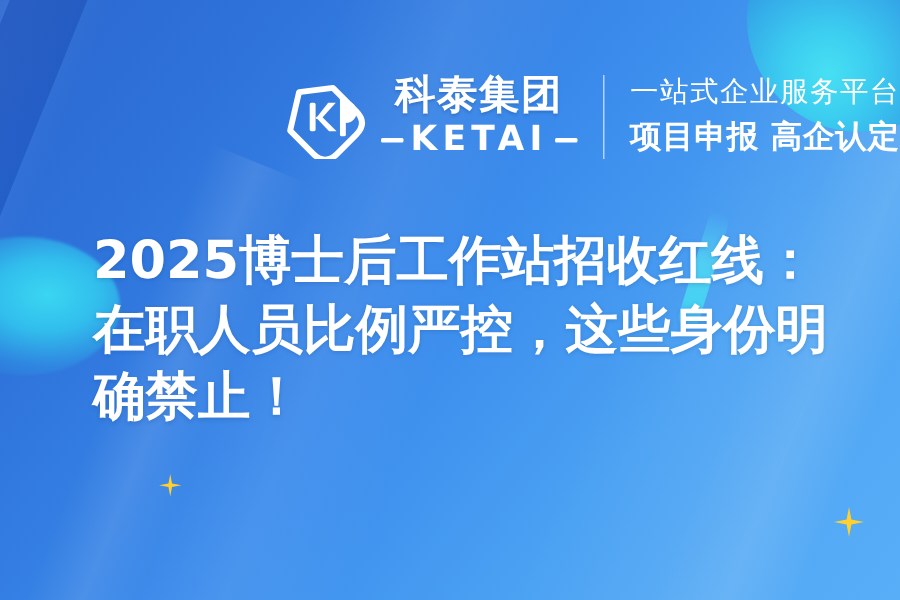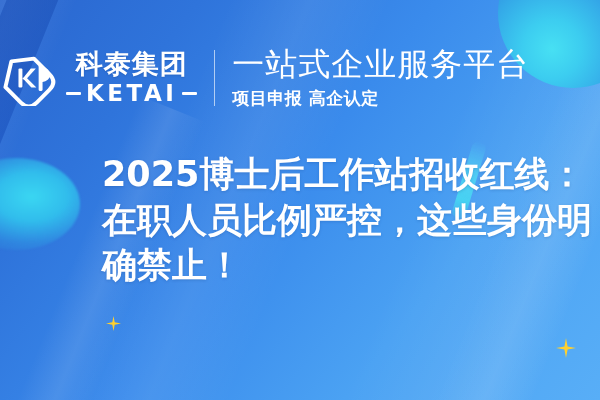--- a/index.html
+++ b/index.html
@@ -104,21 +104,21 @@
   #sparkle-small { left: 106px; top: 316px; width: 15px; height: 15px; }
   #sparkle-large { left: 556px; top: 338px; width: 20px; height: 20px; }
 
   
   #logo-row {
     position: absolute;
     left: 0; top: 40px;
     width: 600px; height: 75px;
     display: flex;
     align-items: center;
-    justify-content: flex-start;
+    justify-content: flex-end;
     gap: 0;
   }
 
   #brand-mark {
     display: flex;
     align-items: center;
     gap: 10px;
   }
 
   #logo-badge { width: 56px; height: 56px; flex: 0 0 auto; }
@@ -166,29 +166,29 @@
     flex: 0 0 auto;
   }
 
   #tagline-block {
     display: flex;
     flex-direction: column;
     justify-content: center;
   }
   #tagline-main {
     color: #ffffff;
-    font-size: 32px;
+    font-size: 19px;
     line-height: 1.18;
     letter-spacing: 1px;
-    font-family: Liberation Sans, sans-serif;
+    font-family: Liberation Mono, monospace;
     white-space: nowrap;
   }
   #tagline-sub {
     color: #ffffff;
-    font-size: 17px;
+    font-size: 21px;
     line-height: 1.25;
     letter-spacing: 0.5px;
     margin-top: 4px;
     font-family: "DejaVu Serif", serif;
     font-weight: bold;
     white-space: nowrap;
   }
 
   
   #headline {
@@ -196,21 +196,20 @@
     left: 62px; top: 152px;
     width: 496px;
     color: #ffffff;
     font-size: 35px;
     font-weight: bold;
     line-height: 1.30;
     letter-spacing: 0px;
     font-family: "DejaVu Sans", sans-serif;
     text-shadow: 0 1px 3px rgba(12,54,125,0.22);
     word-break: break-all;
-    margin-left: 40px;
   }
 </style>
 </head>
 <body>
 
 <div id="banner">
 
   <div class="deco band-a"></div>
   <div class="deco band-b"></div>
   <div class="deco band-c"></div>

